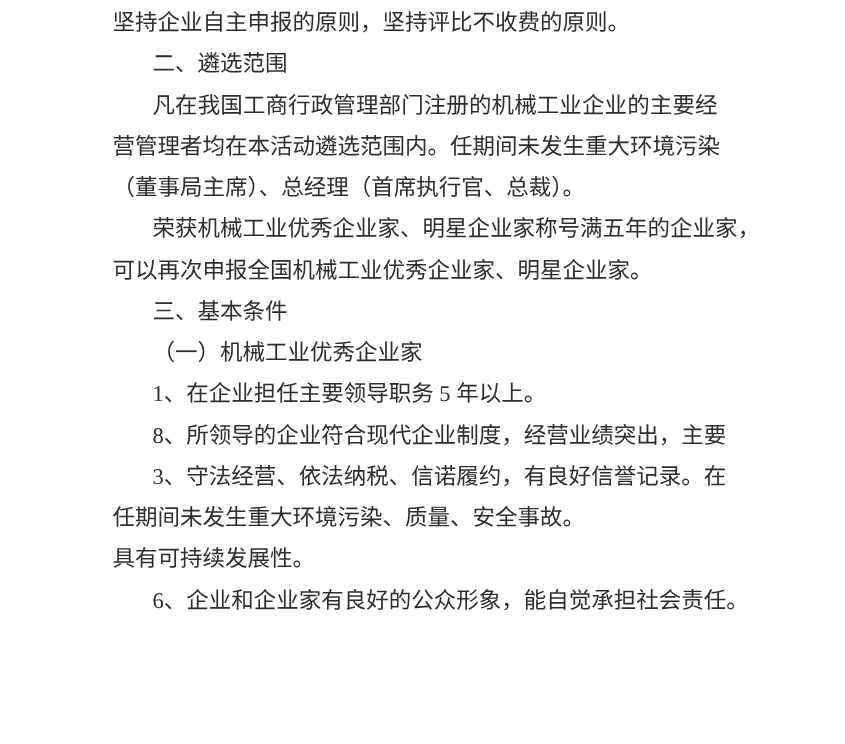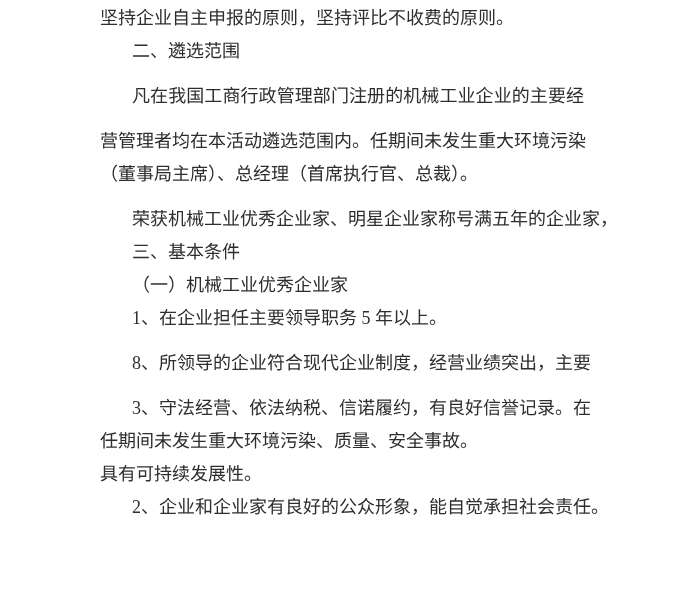--- a/index.html
+++ b/index.html
@@ -13,55 +13,55 @@
     background: #ffffff;
   }
   .page {
     position: relative;
     width: 676px;
     height: 595px;
     background: #ffffff;
   }
   .text-block {
     position: absolute;
-    left: 100px;
+    left: 90px;
     top: 2px;
     width: 484px;
     font-family: "Liberation Serif", "DejaVu Serif", serif;
     font-size: 18px;
     line-height: 33px;
     color: #2e2e2e;
     text-rendering: optimizeLegibility;
   }
   .line {
     white-space: nowrap;
     text-align: justify;
     text-align-last: left;
   }
   .line.fill {
     text-align-last: justify;
-    margin-top: 12px;
   }
   .line.indent {
     padding-left: 32px;
   }
 </style>
 </head>
 <body style="background: rgb(255, 255, 255);">
 
 <div class="page">
   <div class="text-block" style="color: rgb(46, 46, 46);">
       <div class="line">坚持企业自主申报的原则，坚持评比不收费的原则。</div>
       <div class="line indent">二、遴选范围</div>
       <div class="line fill indent">凡在我国工商行政管理部门注册的机械工业企业的主要经</div>
       <div class="line fill">营管理者均在本活动遴选范围内。任期间未发生重大环境污染</div>
       <div class="line">（董事局主席）、总经理（首席执行官、总裁）。</div>
       <div class="line fill indent">荣获机械工业优秀企业家、明星企业家称号满五年的企业家，</div>
+      <div class="line">可以再次申报全国机械工业优秀企业家、明星企业家。</div>
       <div class="line indent">三、基本条件</div>
       <div class="line indent">（一）机械工业优秀企业家</div>
       <div class="line indent">1、在企业担任主要领导职务 5 年以上。</div>
       <div class="line fill indent">8、所领导的企业符合现代企业制度，经营业绩突出，主要</div>
       <div class="line fill indent">3、守法经营、依法纳税、信诺履约，有良好信誉记录。在</div>
       <div class="line">任期间未发生重大环境污染、质量、安全事故。</div>
       <div class="line">具有可持续发展性。</div>
-      <div class="line indent">2、企业和企业家有良好的公众形象，能自觉承担社会责任。</div>
+      <div class="line indent">6、企业和企业家有良好的公众形象，能自觉承担社会责任。</div>
     </div>
 </div>
 
 </body></html>

